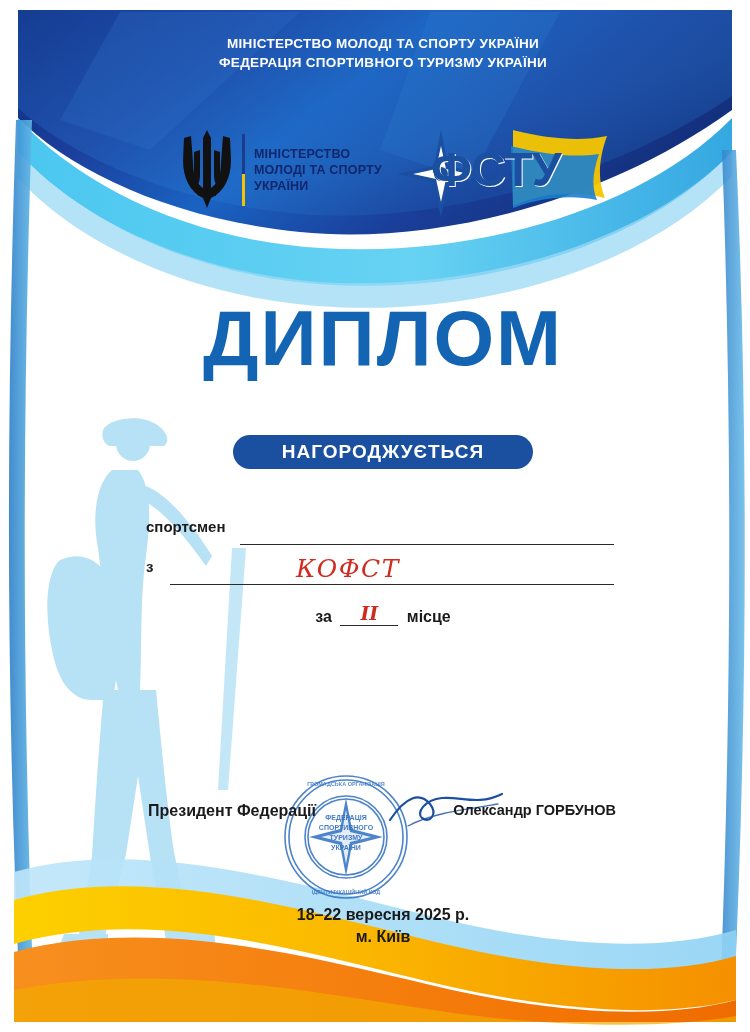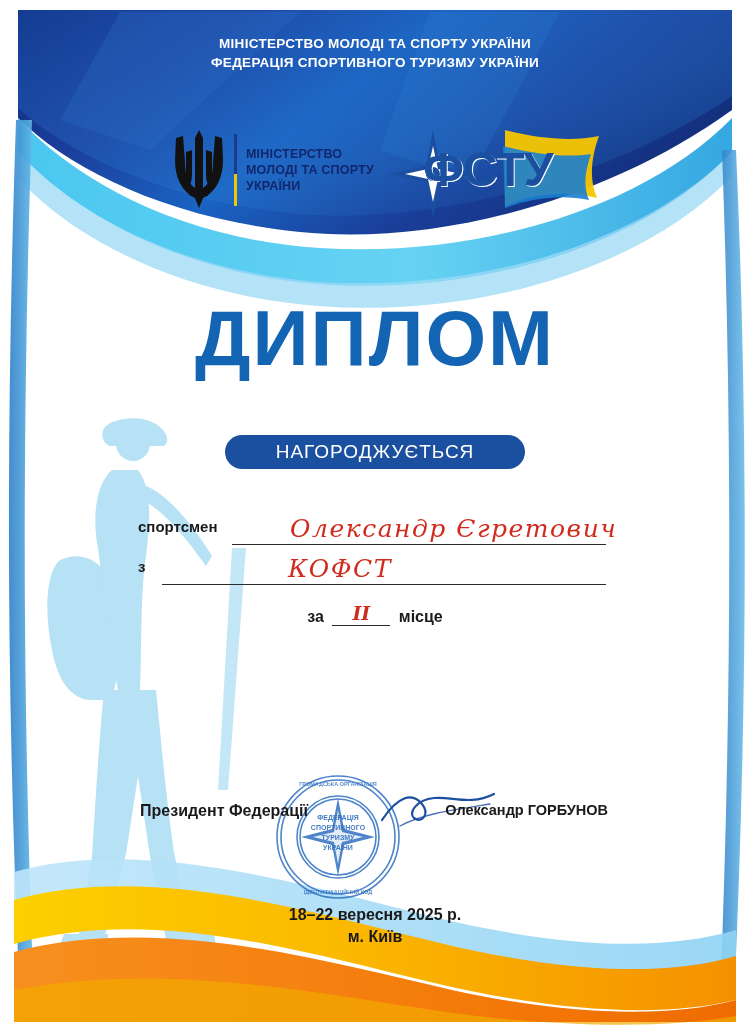--- a/index.html
+++ b/index.html
@@ -22,21 +22,21 @@
   }
   .bg-svg {
     position: absolute;
     left: 0; top: 0;
     width: 750px;
     height: 1032px;
     z-index: 0;
   }
   .content {
     position: absolute;
-    left: 0; top: 0;
+    left: 8px; top: 0;
     width: 648px;
     height: 1032px;
     z-index: 3;
   }
 
   
   .header-lines {
     position: absolute;
     top: 34px;
     left: 0;
@@ -115,21 +115,21 @@
   .ribbon {
     position: absolute;
     top: 435px;
     left: 225px;
     width: 300px;
     height: 34px;
     background: #1b4fa0;
     border-radius: 17px;
     color: #ffffff;
     font-size: 19px;
-    font-weight: normal;
+    font-weight: bold;
     letter-spacing: 1px;
     display: flex;
     align-items: center;
     justify-content: center;
   }
 
   
   .field-row {
     position: absolute;
     left: 138px;
@@ -409,21 +409,20 @@
 
     <div class="diploma-title">ДИПЛОМ</div>
 
     <div class="ribbon">
       <span>НАГОРОДЖУЄТЬСЯ</span>
     </div>
 
     <div class="field-row r1">
       <span class="field-label">спортсмен</span>
       <span class="field-line"></span>
-      <span class="handwriting">Олександр Єгретович</span>
     </div>
 
     <div class="field-row r2">
       <span class="field-label">з</span>
       <span class="field-line"></span>
       <span class="handwriting">КОФСТ</span>
     </div>
 
     <div class="place-line">
       <span>за</span>

